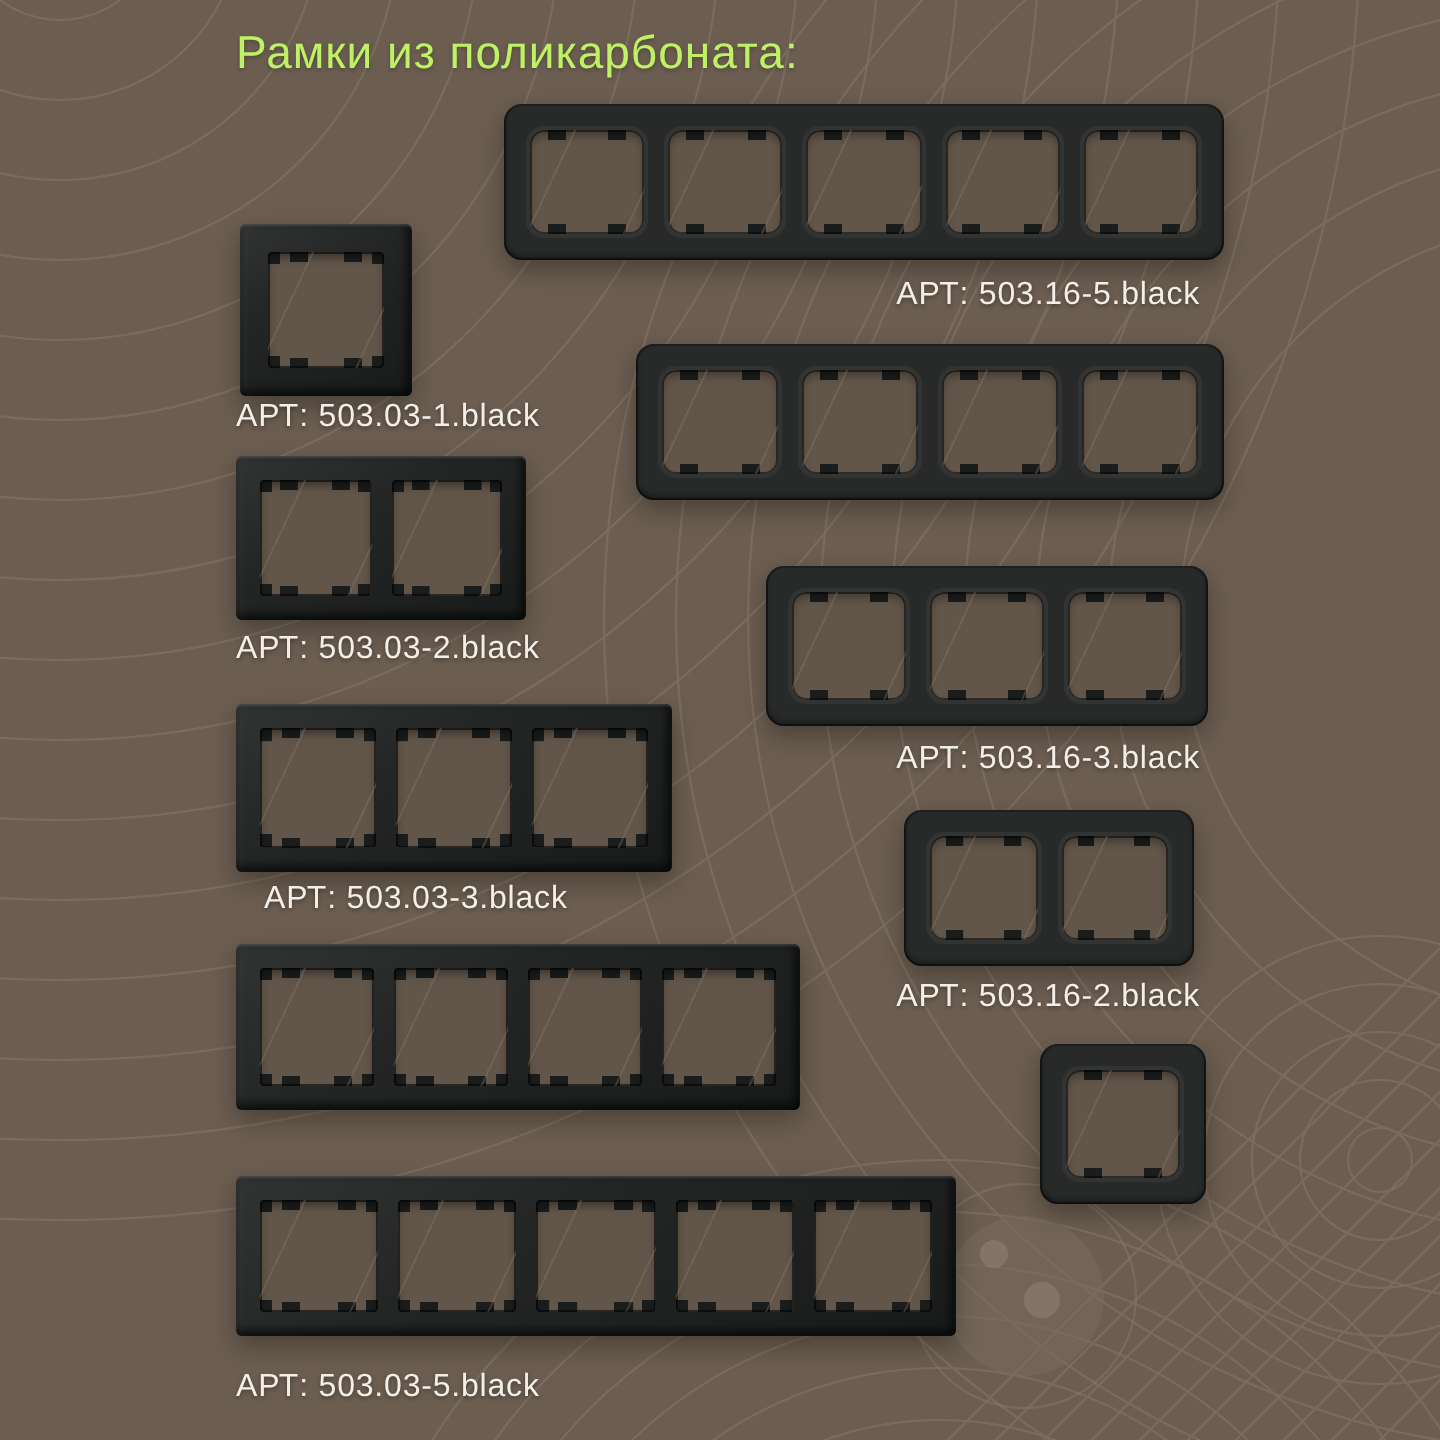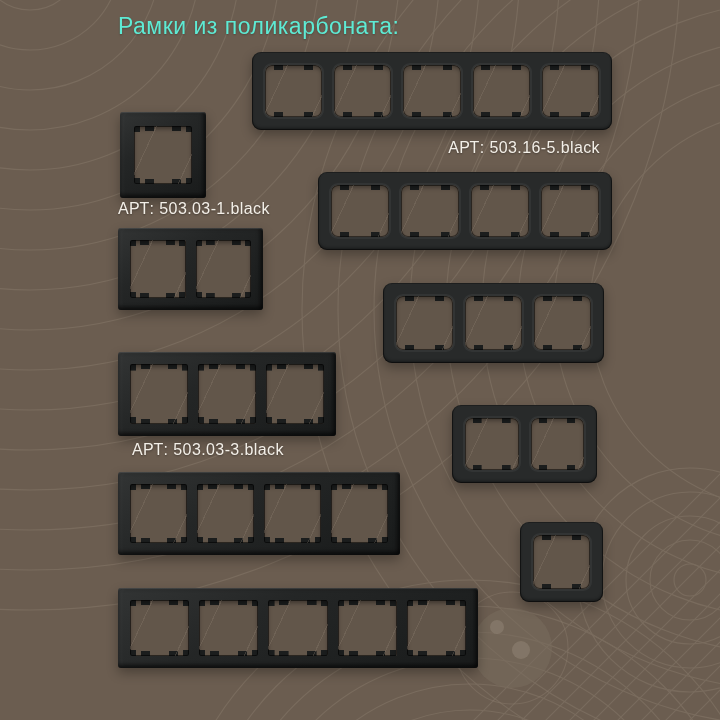--- a/index.html
+++ b/index.html
@@ -5,21 +5,21 @@
   html,body{margin:0;padding:0;}
   body{
     width:720px;height:720px;overflow:hidden;
     font-family:"Liberation Sans",sans-serif;
     background:#6b5d50;
   }
   .stage{position:relative;width:720px;height:720px;background:#6b5d50;overflow:hidden;}
   .topo{position:absolute;left:0;top:0;width:720px;height:720px;z-index:0;pointer-events:none;}
   .page-title{
     position:absolute;left:118px;top:13px;z-index:2;
-    color:#5eead4;font-size:23px;letter-spacing:.5px;font-weight:normal;
+    color:#bef264;font-size:23px;letter-spacing:.5px;font-weight:normal;
     text-shadow:0 1px 2px rgba(0,0,0,.25);
   }
   .frame{
     position:absolute;z-index:1;display:flex;align-items:stretch;box-sizing:border-box;
   }
   
   .s03{
     background:linear-gradient(150deg,#323434 0%,#242626 38%,#191b1b 100%);
     border-radius:3px;padding:12px;gap:10px;
     box-shadow:0 5px 12px rgba(0,0,0,.30),
@@ -161,20 +161,21 @@
 
   <div class="frame s03 g1" style="left:120px;top:112px;width:86px;height:86px;">
     <div class="win"></div>
   </div>
   <div class="art" style="left:118px;top:200px">АРТ: 503.03-1.black</div>
 
   <div class="frame s03" style="left:118px;top:228px;width:145px;height:82px;">
     <div class="win"></div>
     <div class="win"></div>
   </div>
+  <div class="art" style="left:118px;top:316px">АРТ: 503.03-2.black</div>
 
   <div class="frame s03" style="left:118px;top:352px;width:218px;height:84px;">
     <div class="win"></div>
     <div class="win"></div>
     <div class="win"></div>
   </div>
   <div class="art" style="left:132px;top:441px">АРТ: 503.03-3.black</div>
 
   <div class="frame s03" style="left:118px;top:472px;width:282px;height:83px;">
     <div class="win"></div>
@@ -183,20 +184,21 @@
     <div class="win"></div>
   </div>
 
   <div class="frame s03" style="left:118px;top:588px;width:360px;height:80px;">
     <div class="win"></div>
     <div class="win"></div>
     <div class="win"></div>
     <div class="win"></div>
     <div class="win"></div>
   </div>
+  <div class="art" style="left:118px;top:685px">АРТ: 503.03-5.black</div>
 
   <div class="frame s16" style="left:252px;top:52px;width:360px;height:78px;">
     <div class="win"></div>
     <div class="win"></div>
     <div class="win"></div>
     <div class="win"></div>
     <div class="win"></div>
   </div>
   <div class="art right" style="right:120px;top:139px">АРТ: 503.16-5.black</div>
 
@@ -205,23 +207,25 @@
     <div class="win"></div>
     <div class="win"></div>
     <div class="win"></div>
   </div>
 
   <div class="frame s16" style="left:383px;top:283px;width:221px;height:80px;">
     <div class="win"></div>
     <div class="win"></div>
     <div class="win"></div>
   </div>
+  <div class="art right" style="right:120px;top:371px">АРТ: 503.16-3.black</div>
 
   <div class="frame s16" style="left:452px;top:405px;width:145px;height:78px;">
     <div class="win"></div>
     <div class="win"></div>
   </div>
+  <div class="art right" style="right:120px;top:490px">АРТ: 503.16-2.black</div>
 
   <div class="frame s16" style="left:520px;top:522px;width:83px;height:80px;">
     <div class="win"></div>
   </div>
 
 </div>
 
 </body></html>

